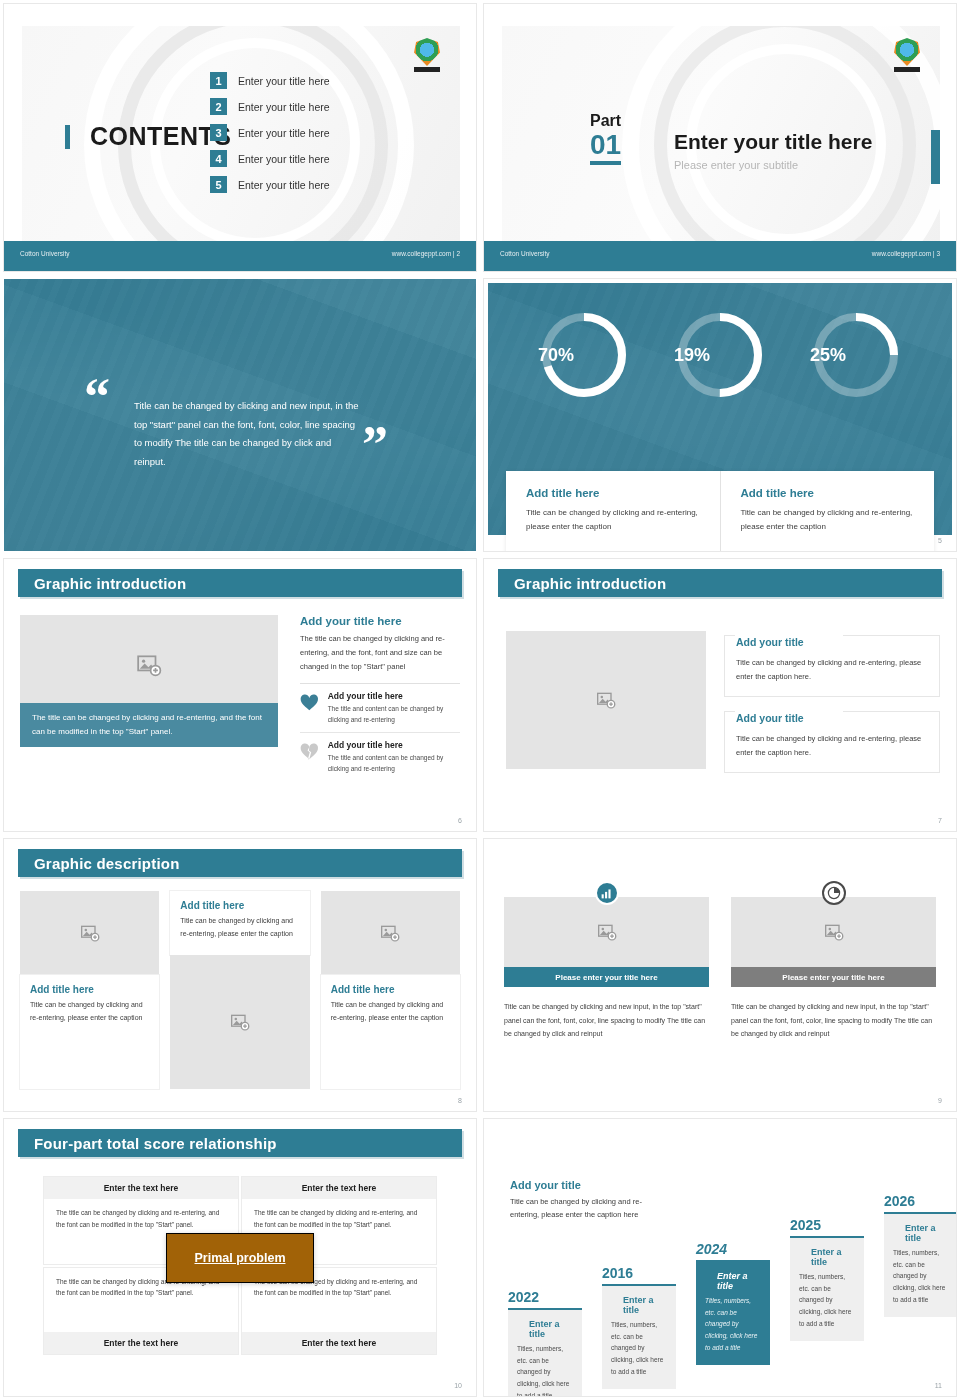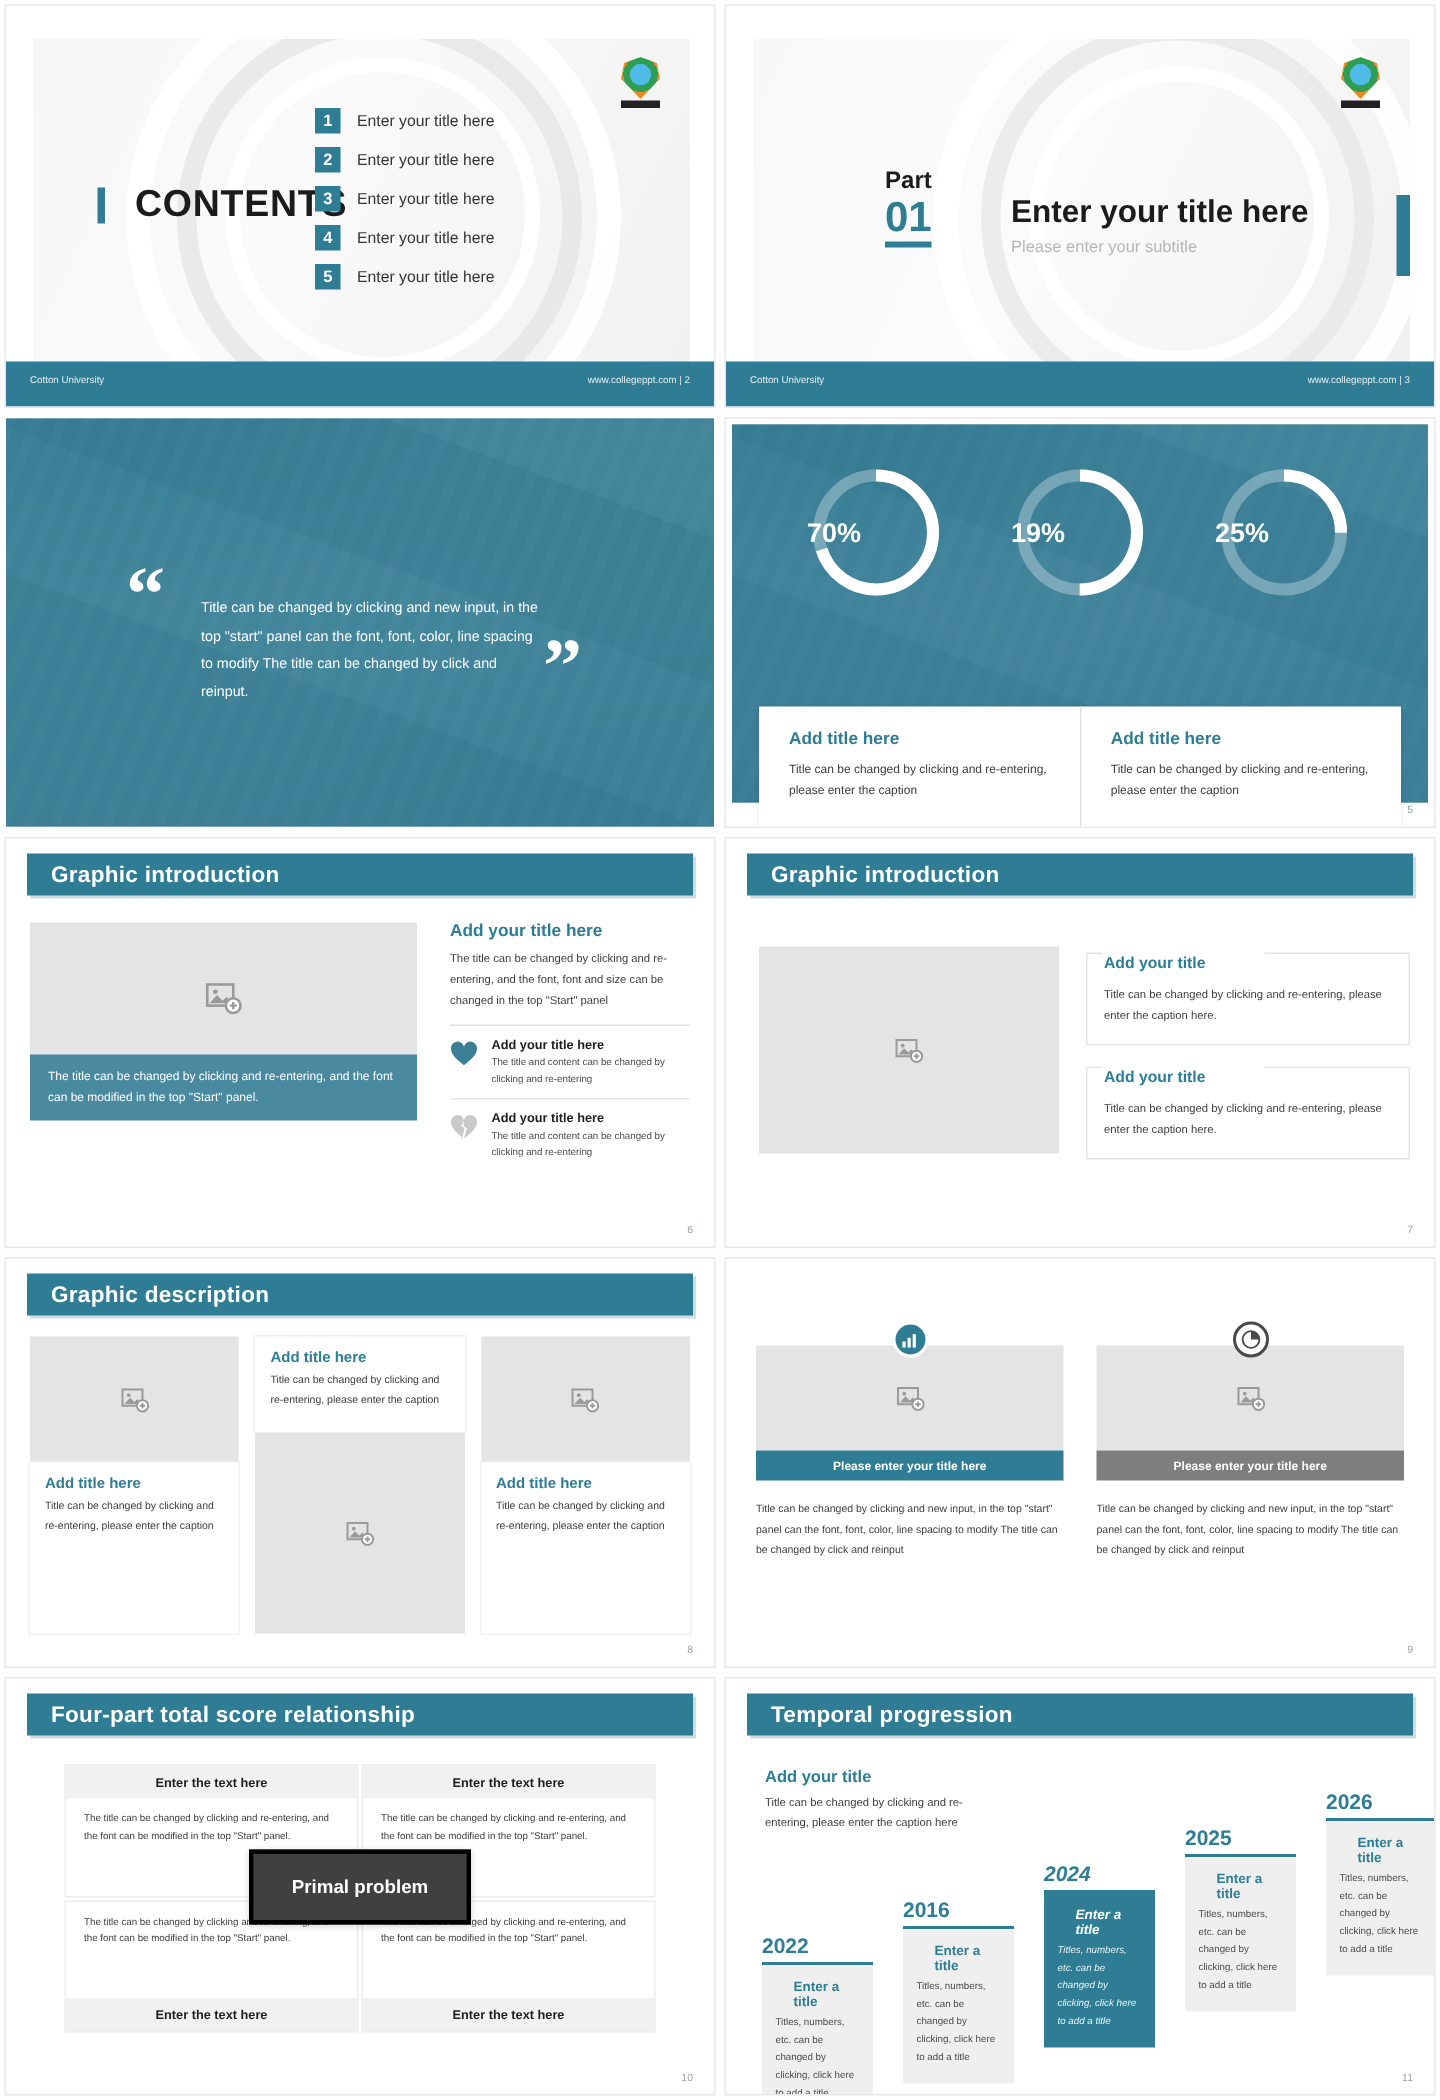--- a/index.html
+++ b/index.html
@@ -293,24 +293,24 @@
     display: flex; flex-direction: column;
   }
   .s9 .qhead {
     background: #f1f1f1; font-size: 8.5px; font-weight: bold; color: #1e1e1e;
     text-align: center; padding: 6px 0;
   }
   .s9 .qbody { font-size: 6.5px; color: #3d3d3d; line-height: 1.8; padding: 8px 12px; flex: 1; }
   .s9 .q.bottom { flex-direction: column-reverse; }
   .s9 .center {
     position: absolute; left: 50%; top: 50%; transform: translate(-50%,-50%);
-    width: 148px; height: 50px; background: #404040; color: #fff;
+    width: 148px; height: 50px; background: #a16207; color: #fff;
     display: flex; align-items: center; justify-content: center;
     font-size: 12.5px; font-weight: bold; z-index: 4;
-    border: 3px solid #000000; box-shadow: 0 1px 5px rgba(0,0,0,.18);
+    border: 1px solid #000000; box-shadow: 0 1px 5px rgba(0,0,0,.18); text-decoration: underline;
   }
 
   
   .s10 .lead { position: absolute; left: 26px; top: 60px; width: 150px; }
   .s10 .lead h3 { font-size: 11px; color: #2e7d94; font-weight: bold; }
   .s10 .lead p { font-size: 7.5px; color: #3d3d3d; line-height: 1.75; margin-top: 4px; }
   .s10 .steps { position: absolute; left: 18px; right: 14px; top: 58px; bottom: 16px; }
   .s10 .step { position: absolute; width: 74px; }
   .s10 .step .yr { font-size: 14px; font-weight: bold; color: #2e7d94; }
   .s10 .step .rule { height: 2px; background: #2e7d94; margin-top: 3px; }
@@ -676,23 +676,20 @@
           <div class="qbody">The title can be changed by clicking and re-entering, and the font can be modified in the top "Start" panel.</div>
         </div>
       </div>
       <div class="center">Primal problem</div>
       <div class="pg">10</div>
     </div>
   </div>
 
   <div class="slide s10">
     <div class="slide-inner">
-      <div class="sec-bar">
-        <span class="t">Temporal progression</span>
-      </div>
 
       <div class="lead">
         <h3>Add your title</h3>
         <p>Title can be changed by clicking and re-entering, please enter the caption here</p>
       </div>
 
       <div class="steps">
         <div class="step" style="left:6px;  top:112px;">
           <div class="yr">2022</div>
           <div class="rule"></div>

